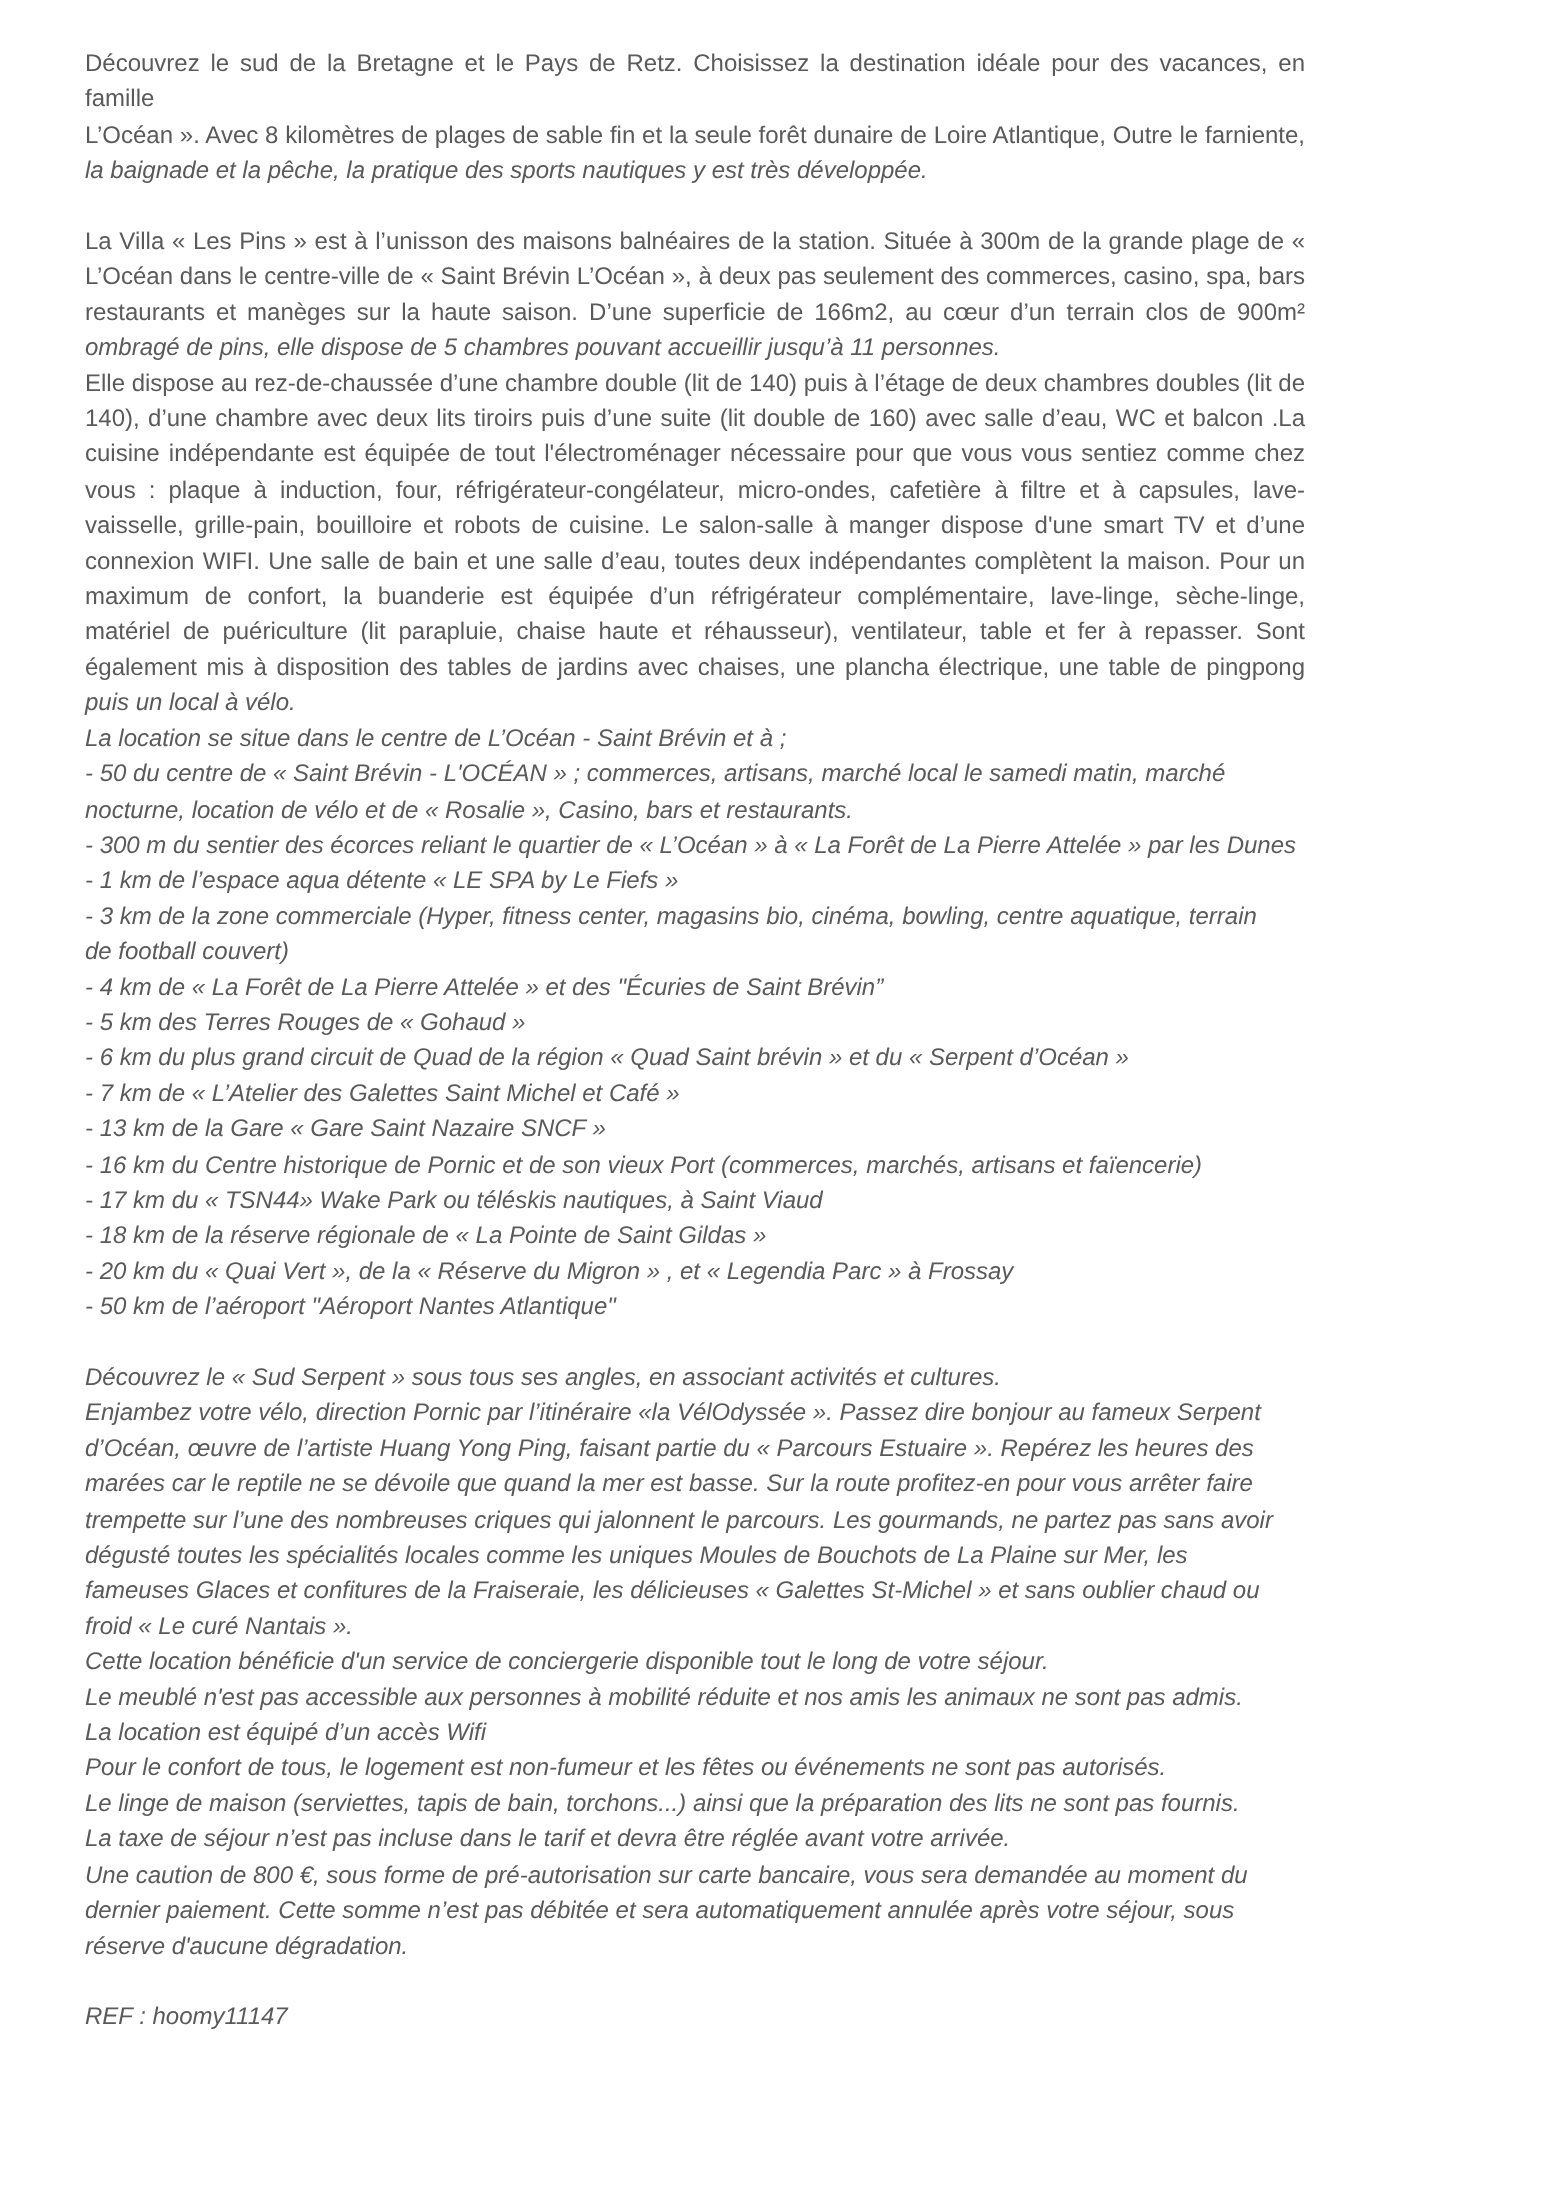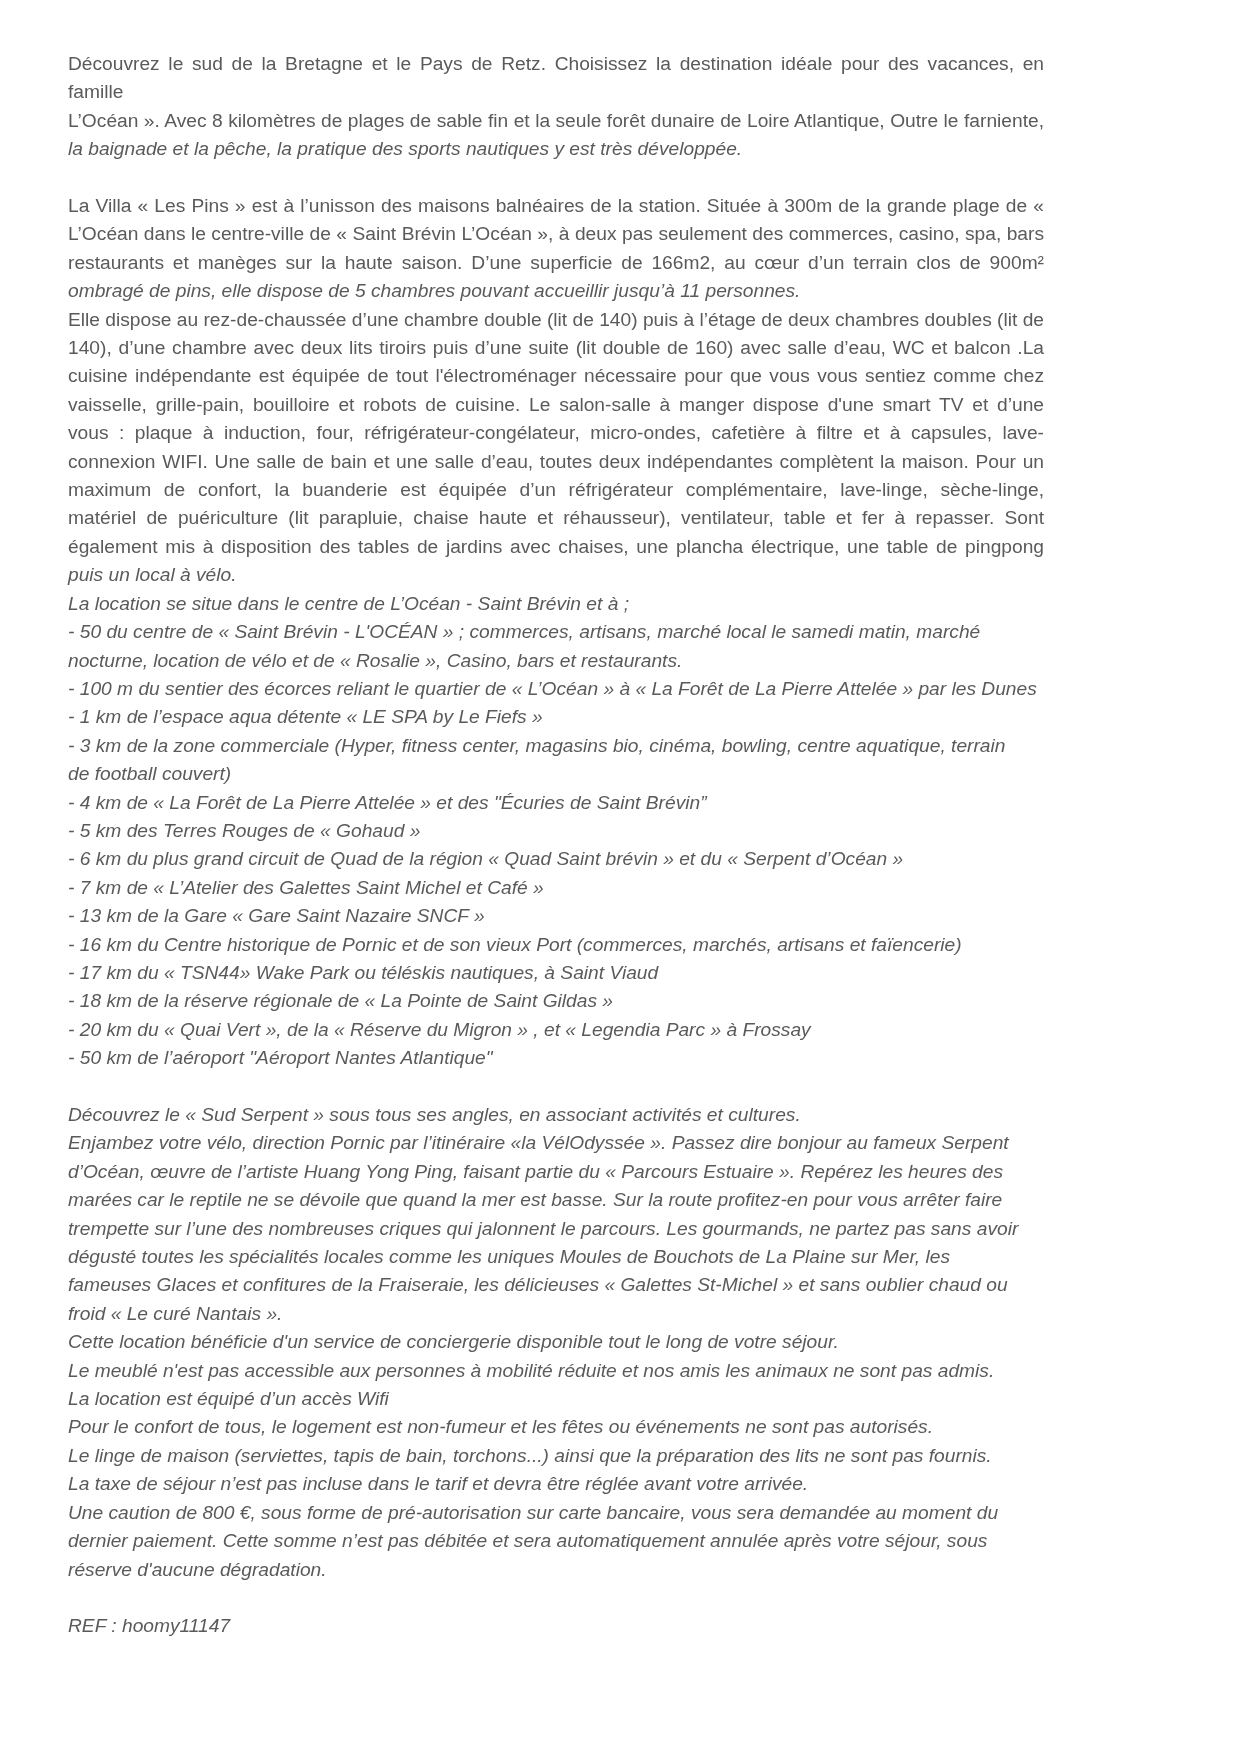--- a/index.html
+++ b/index.html
@@ -1,20 +1,20 @@
 <!DOCTYPE html>
 <html><head>
 <meta charset="utf-8">
 <style>
   html, body { margin: 0; padding: 0; background: #ffffff; }
   body { width: 1240px; height: 1753px; position: relative; overflow: hidden; }
   .page {
     position: absolute;
     left: 68px;
-    top: 50px;
+    top: 38px;
     width: 976px;
     font-family: "Liberation Sans", sans-serif;
     font-size: 19.2px;
     line-height: 28.4px;
     color: #5a5a5a;
   }
   .line { white-space: nowrap; display: block; font-style: italic; }
   .just { text-align: justify; text-align-last: justify; white-space: normal; display: block; }
   .gap { height: 28.4px; }
   p { margin: 0; }
@@ -36,34 +36,34 @@
     <span class="just">La Villa « Les Pins » est à l’unisson des maisons balnéaires de la station. Située à 300m de la grande plage de «</span>
     <span class="just">L’Océan dans le centre-ville de « Saint Brévin L’Océan », à deux pas seulement des commerces, casino, spa, bars</span>
     <span class="just">restaurants et manèges sur la haute saison. D’une superficie de 166m2, au cœur d’un terrain clos de 900m²</span>
     <span class="line">ombragé de pins, elle dispose de 5 chambres pouvant accueillir jusqu’à 11 personnes.</span>
   </p>
 
   <p>
     <span class="just">Elle dispose au rez-de-chaussée d’une chambre double (lit de 140) puis à l’étage de deux chambres doubles (lit de</span>
     <span class="just">140), d’une chambre avec deux lits tiroirs puis d’une suite (lit double de 160) avec salle d’eau, WC et balcon .La</span>
     <span class="just">cuisine indépendante est équipée de tout l'électroménager nécessaire pour que vous vous sentiez comme chez</span>
+    <span class="just">vous : plaque à induction, four, réfrigérateur-congélateur, micro-ondes, cafetière à filtre et à capsules, lave-</span>
     <span class="just">vaisselle, grille-pain, bouilloire et robots de cuisine. Le salon-salle à manger dispose d'une smart TV et d’une</span>
-    <span class="just">vous : plaque à induction, four, réfrigérateur-congélateur, micro-ondes, cafetière à filtre et à capsules, lave-</span>
     <span class="just">connexion WIFI. Une salle de bain et une salle d’eau, toutes deux indépendantes complètent la maison. Pour un</span>
     <span class="just">maximum de confort, la buanderie est équipée d’un réfrigérateur complémentaire, lave-linge, sèche-linge,</span>
     <span class="just">matériel de puériculture (lit parapluie, chaise haute et réhausseur), ventilateur, table et fer à repasser. Sont</span>
     <span class="just">également mis à disposition des tables de jardins avec chaises, une plancha électrique, une table de pingpong</span>
     <span class="line">puis un local à vélo.</span>
   </p>
 
   <p>
     <span class="line">La location se situe dans le centre de L’Océan - Saint Brévin et à ;</span>
     <span class="line">- 50 du centre de « Saint Brévin - L'OCÉAN » ; commerces, artisans, marché local le samedi matin, marché</span>
     <span class="line">nocturne, location de vélo et de « Rosalie », Casino, bars et restaurants.</span>
-    <span class="line">- 100 m du sentier des écorces reliant le quartier de « L’Océan » à « La Forêt de La Pierre Attelée » par les Dunes</span>
+    <span class="line">- 300 m du sentier des écorces reliant le quartier de « L’Océan » à « La Forêt de La Pierre Attelée » par les Dunes</span>
     <span class="line">- 1 km de l’espace aqua détente « LE SPA by Le Fiefs »</span>
     <span class="line">- 3 km de la zone commerciale (Hyper, fitness center, magasins bio, cinéma, bowling, centre aquatique, terrain</span>
     <span class="line">de football couvert)</span>
     <span class="line">- 4 km de « La Forêt de La Pierre Attelée » et des "Écuries de Saint Brévin”</span>
     <span class="line">- 5 km des Terres Rouges de « Gohaud »</span>
     <span class="line">- 6 km du plus grand circuit de Quad de la région « Quad Saint brévin » et du « Serpent d’Océan »</span>
     <span class="line">- 7 km de « L’Atelier des Galettes Saint Michel et Café »</span>
     <span class="line">- 13 km de la Gare « Gare Saint Nazaire SNCF »</span>
     <span class="line">- 16 km du Centre historique de Pornic et de son vieux Port (commerces, marchés, artisans et faïencerie)</span>
     <span class="line">- 17 km du « TSN44» Wake Park ou téléskis nautiques, à Saint Viaud</span>

